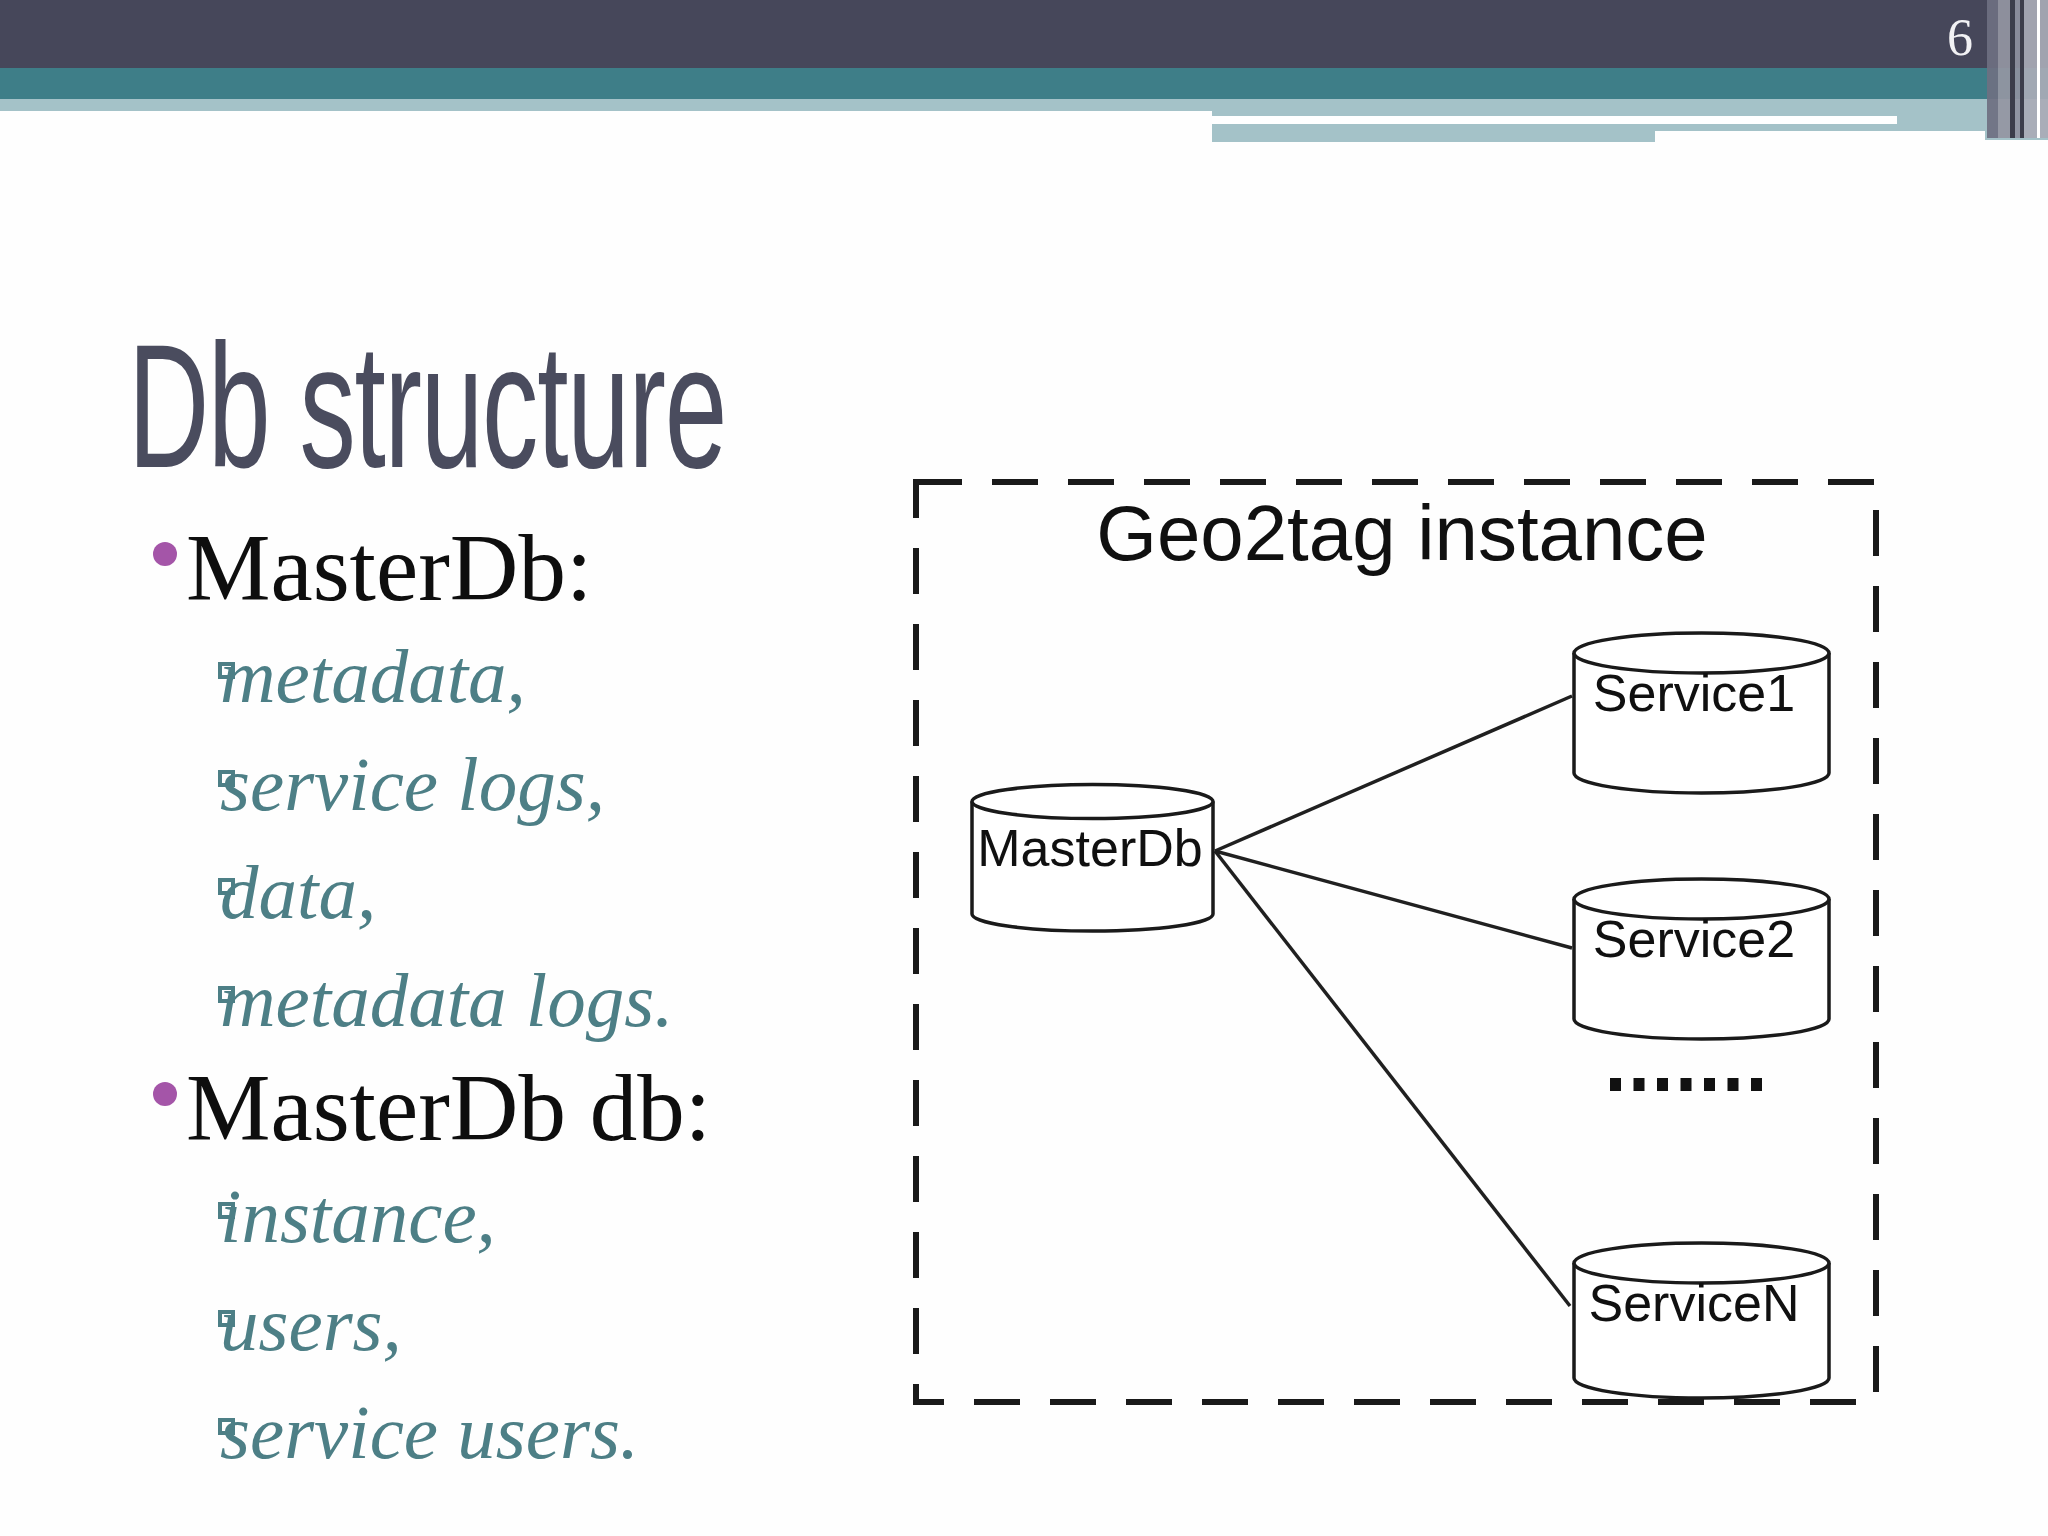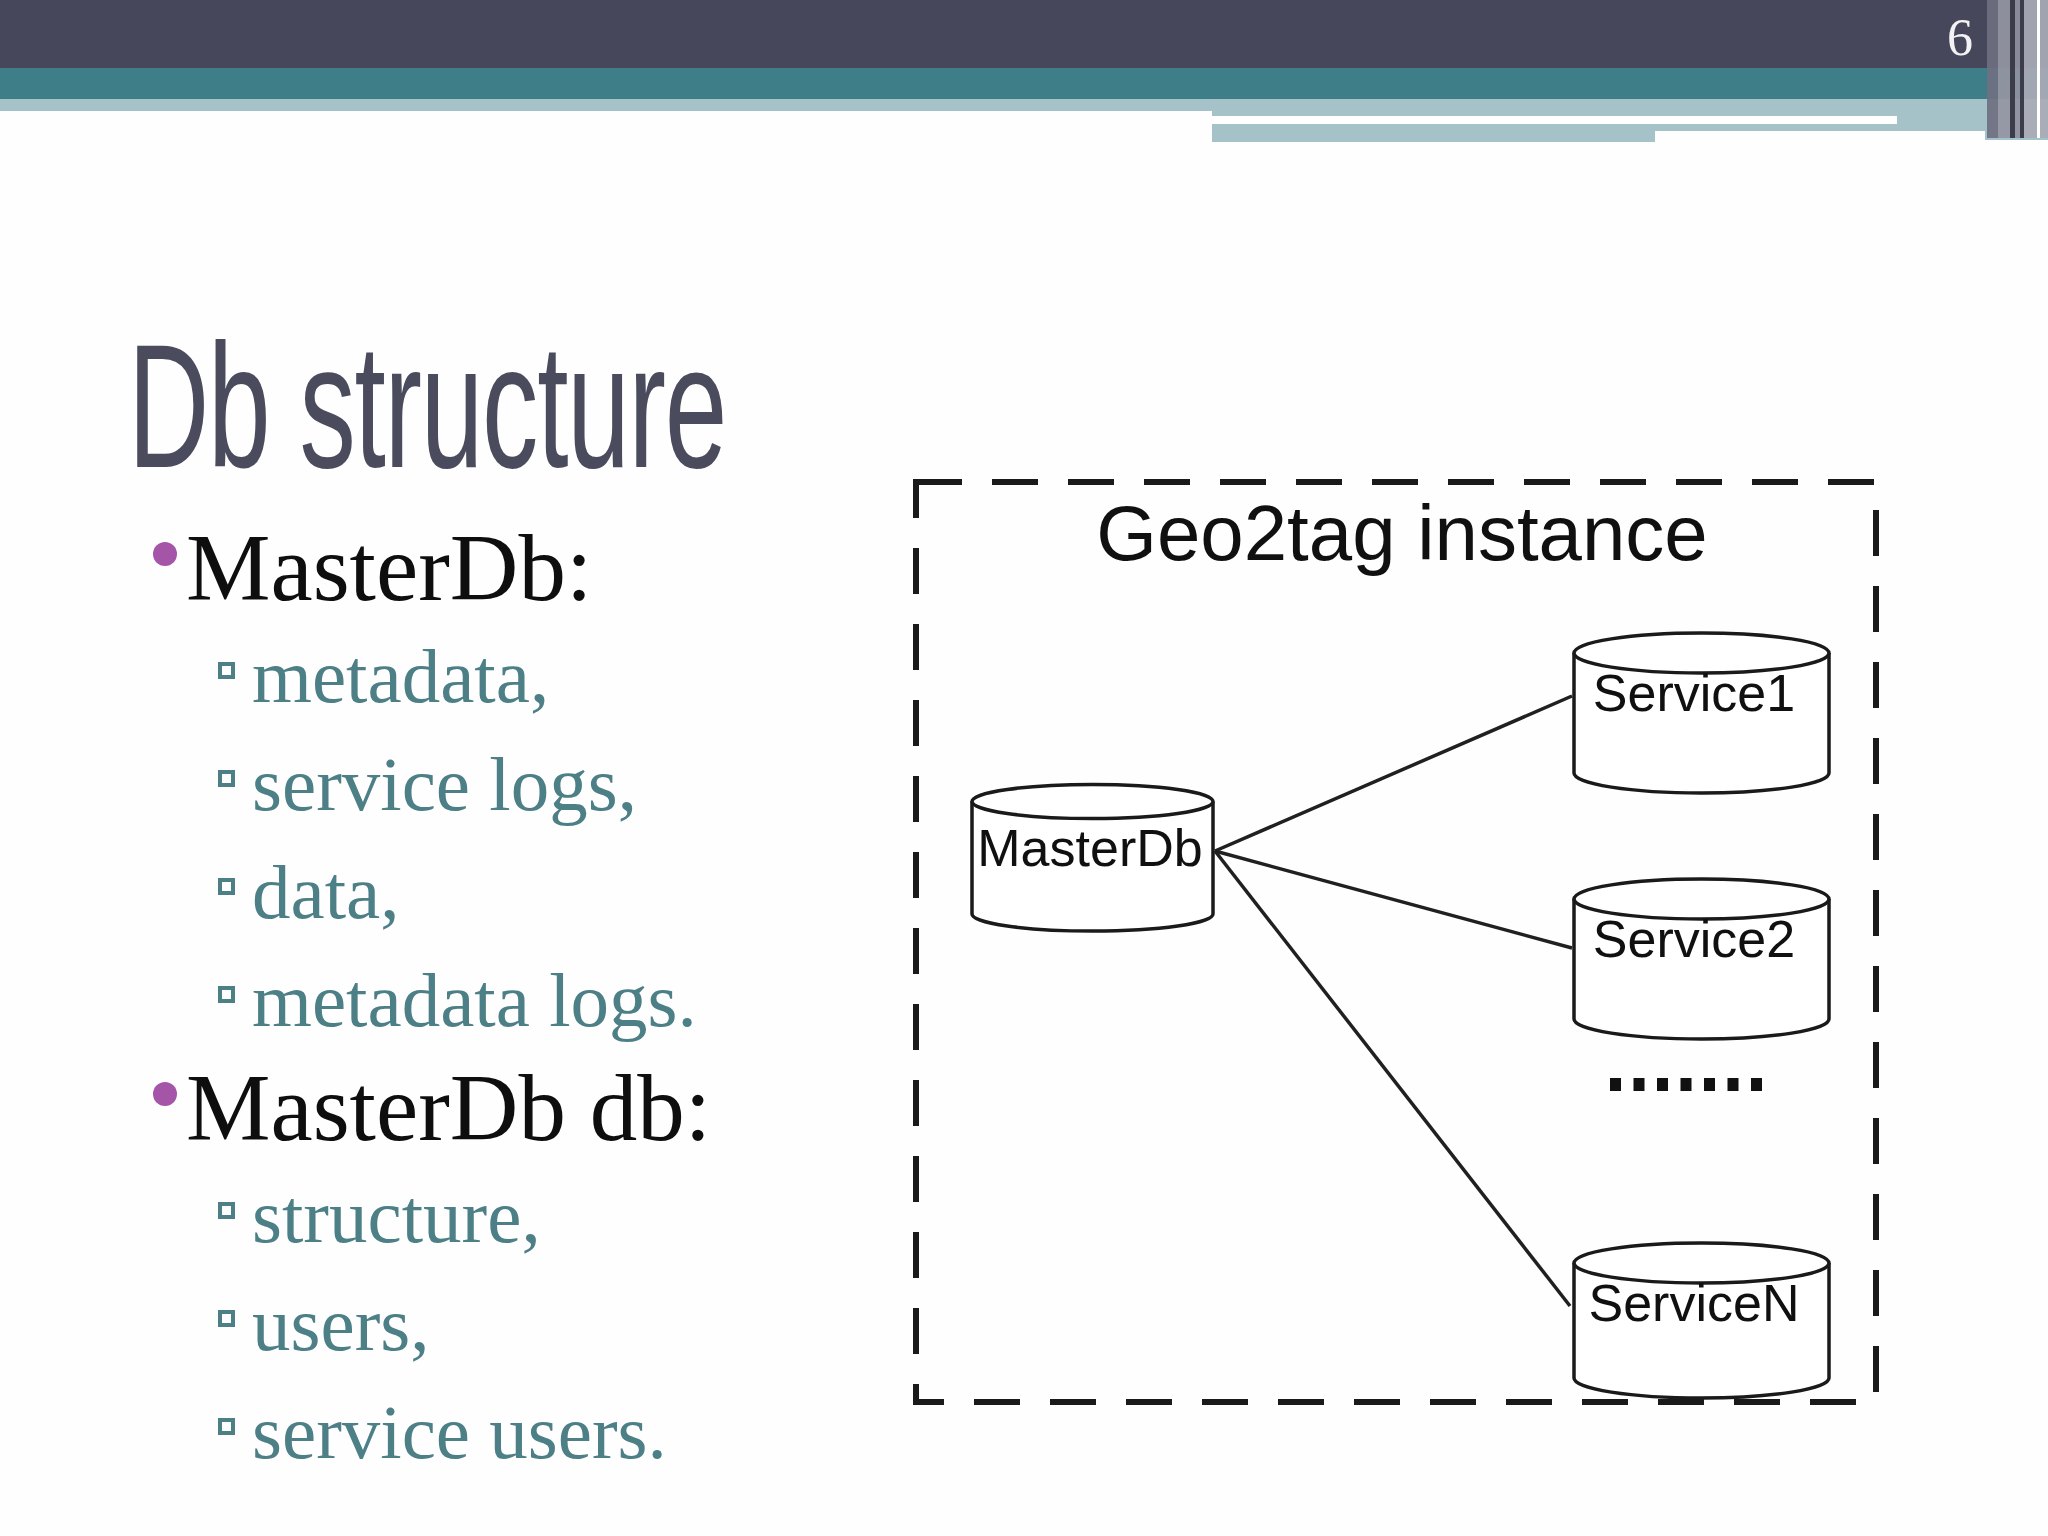--- a/index.html
+++ b/index.html
@@ -55,21 +55,21 @@
   
   ul.outline{
     position:absolute;left:150px;top:514px;width:700px;
     list-style:none;
     font-family:"Liberation Serif","DejaVu Serif",serif;
   }
   ul.outline li{position:relative;display:block;height:108px;white-space:nowrap;}
   li.l1{font-size:95px;line-height:108px;color:var(--main-text);}
   li.l2{font-size:77px;line-height:108px;color:var(--sub-teal);}
   li.l1 .txt{margin-left:36px;}
-  li.l2 .txt{margin-left:102px;}
+  li.l2 .txt{margin-left:70px;font-style:italic;}
   .b-dot{
     position:absolute;left:3px;top:50%;
     width:24px;height:24px;border-radius:50%;
     background:var(--bullet-purple);
     transform:translateY(-26px);
   }
   .b-sq{
     position:absolute;left:68px;top:50%;
     width:17px;height:17px;
     border:4px solid var(--sub-teal);
@@ -128,21 +128,21 @@
   <li class="l2">
     <span class="b-sq"></span>
     <span class="txt">metadata logs.</span>
   </li>
   <li class="l1">
     <span class="b-dot"></span>
     <span class="txt">MasterDb db:</span>
   </li>
   <li class="l2">
     <span class="b-sq"></span>
-    <span class="txt">structure,</span>
+    <span class="txt">instance,</span>
   </li>
   <li class="l2">
     <span class="b-sq"></span>
     <span class="txt">users,</span>
   </li>
   <li class="l2">
     <span class="b-sq"></span>
     <span class="txt">service users.</span>
   </li>
 </ul>

